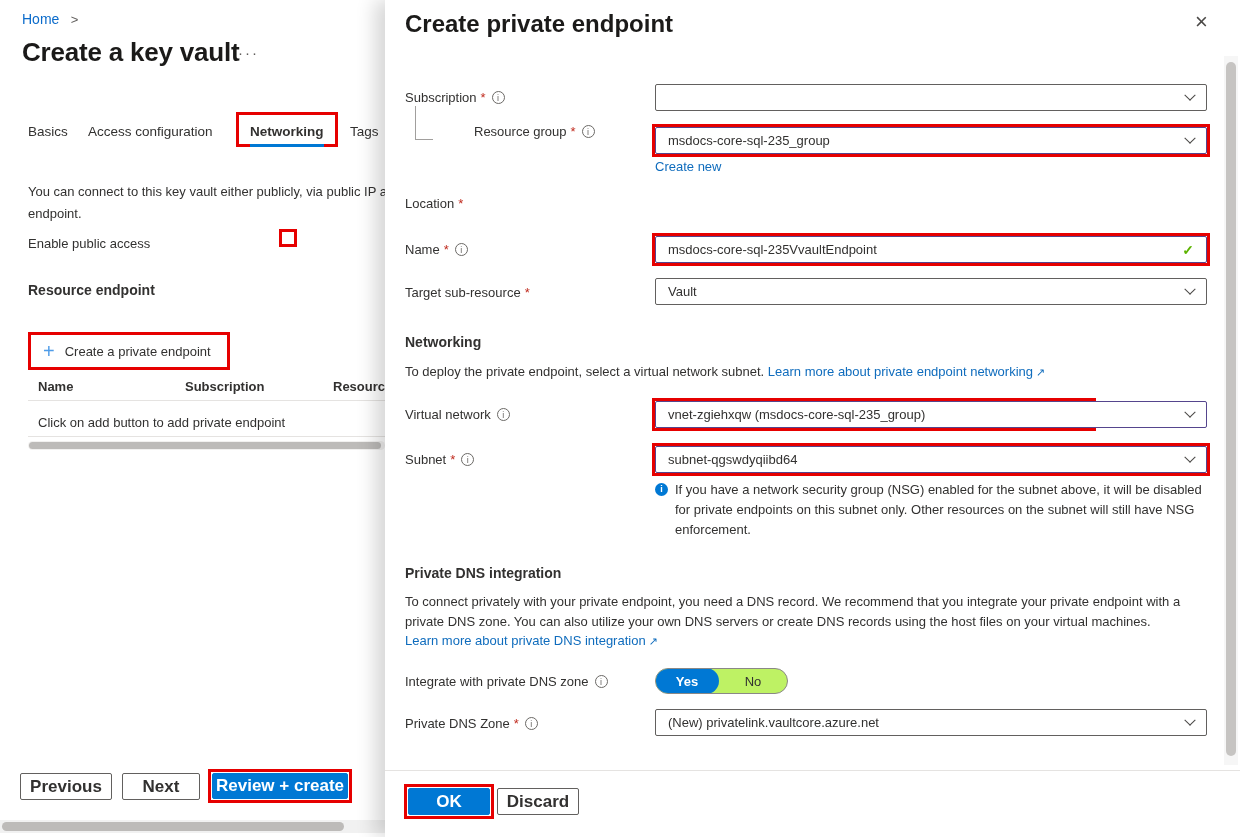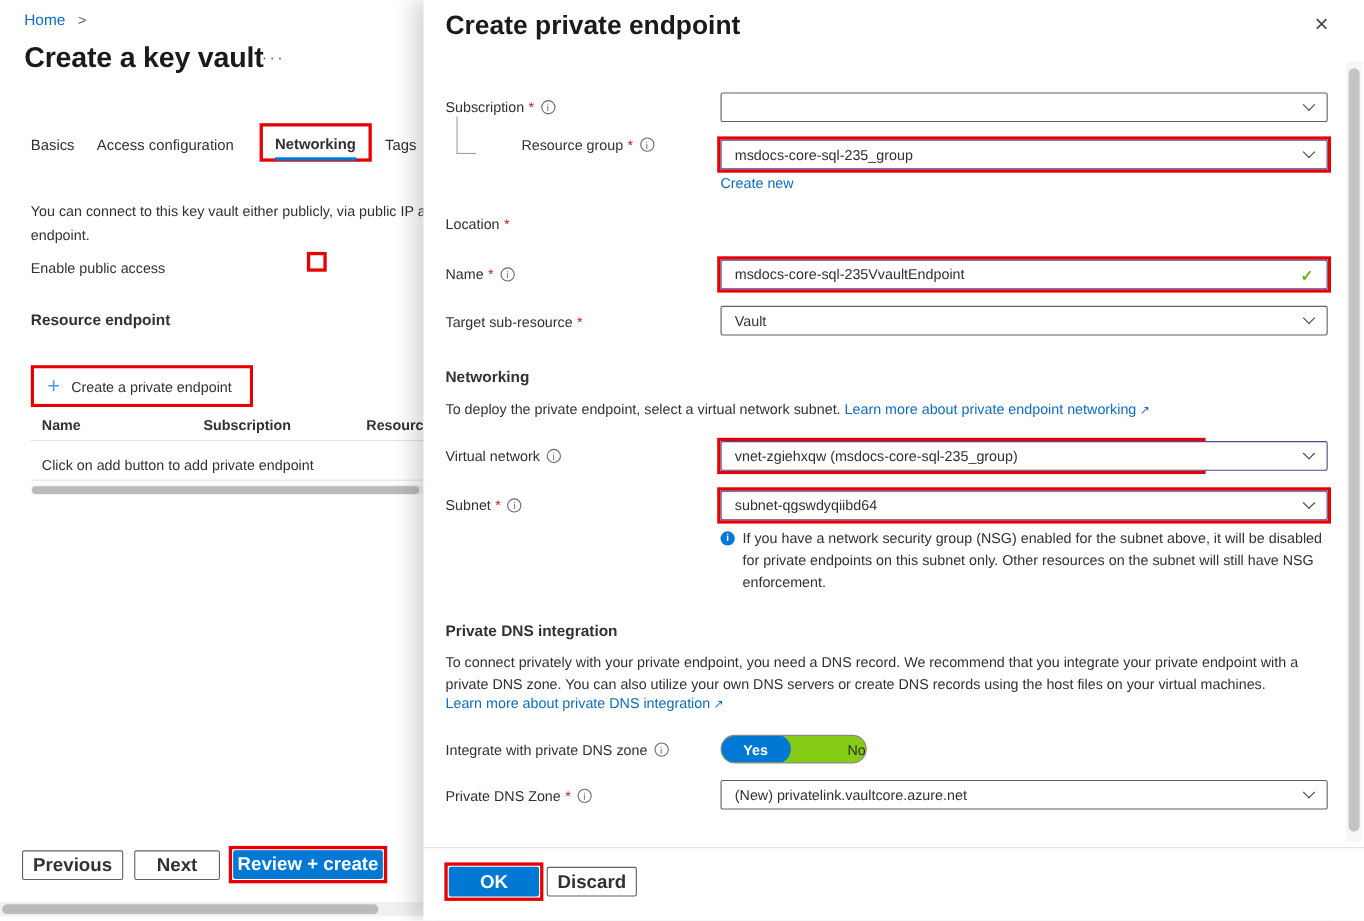--- a/index.html
+++ b/index.html
@@ -37,23 +37,23 @@
   .info-i { display:inline-flex; align-items:center; justify-content:center; width:13px; height:13px; border:1px solid #6b6966; border-radius:50%; font-size:9px; color:#6b6966; margin-left:6px; flex:0 0 auto; }
   .field { height:27px; border:1px solid #62605e; border-radius:2px; background:#fff; display:flex; align-items:center; justify-content:space-between; padding:0 12px; font-size:13px; color:#323130; cursor:pointer; }
   .chev { width:8px; height:8px; border-right:1.4px solid #4a4846; border-bottom:1.4px solid #4a4846; transform:rotate(45deg) translate(-2px,-2px); flex:0 0 auto; }
   .hl-field { border:3px solid #e60000; background:#fff; }
   .hl-field .field { border-color:#55458d; }
   .link { color:#0b6bcb; color:#0f6cbd; font-size:13px; cursor:pointer; text-decoration:none; }
   .ext-arrow { font-size:11px; margin-left:3px; }
   .valid-check { color:#5db300; font-size:14px; font-weight:bold; }
   .note-text { font-size:13px; line-height:20px; color:#323130; }
   .info-filled { display:inline-block; width:13px; height:13px; border-radius:50%; background:#0078d4; color:#fff; font-size:9px; text-align:center; line-height:13px; font-weight:bold; }
-  .toggle { display:flex; align-items:center; width:133px; height:26px; border:1px solid #8a8886; border-radius:13px; overflow:hidden; background:#84cc16; cursor:pointer; }
+  .toggle { display:flex; align-items:center; width:133px; height:26px; border:1px solid #8a8886; border-radius:13px; overflow:hidden; background:#bef264; cursor:pointer; }
   .toggle-yes { width:64px; height:26px; margin:-1px 0 -1px -1px; background:#0078d4; border-radius:13px; color:#fff; font-size:13px; font-weight:bold; display:flex; align-items:center; justify-content:center; }
-  .toggle-no { flex:1; text-align:right; font-size:13px; color:#323130; }
+  .toggle-no { flex:1; text-align:center; font-size:13px; color:#323130; }
   .connector { border-left:1px solid #a19f9d; border-bottom:1px solid #a19f9d; }
   .v-track { background:#f6f6f6; }
   .v-thumb { background:#c6c4c2; border-radius:5px; }
 </style>
 </head>
 <body>
 
 <div id="stage">
 
   <div id="left-page">

